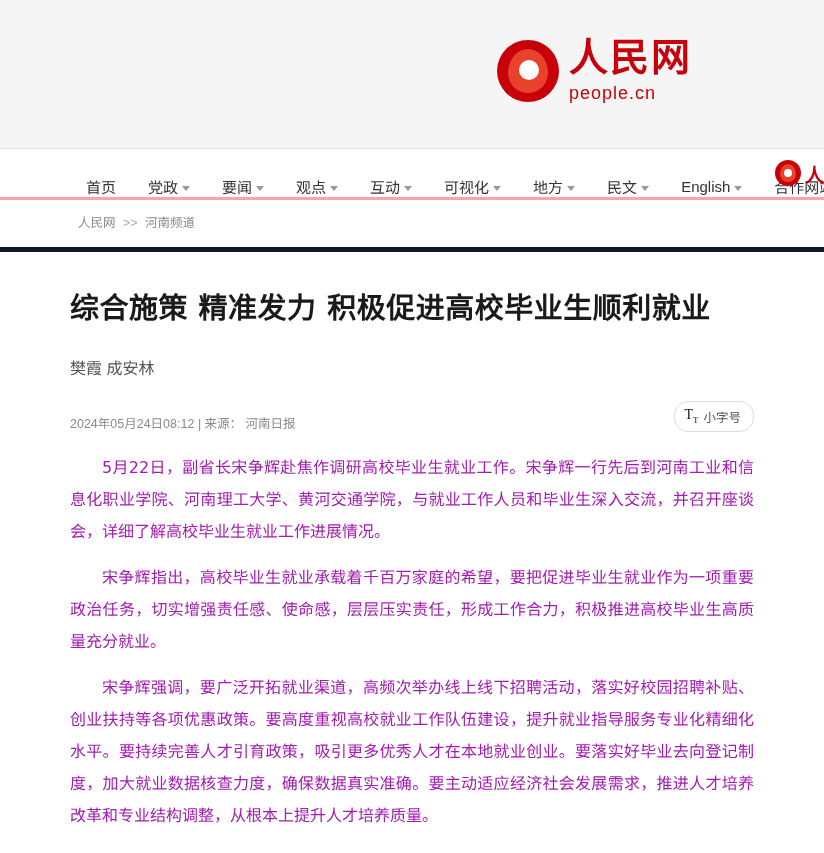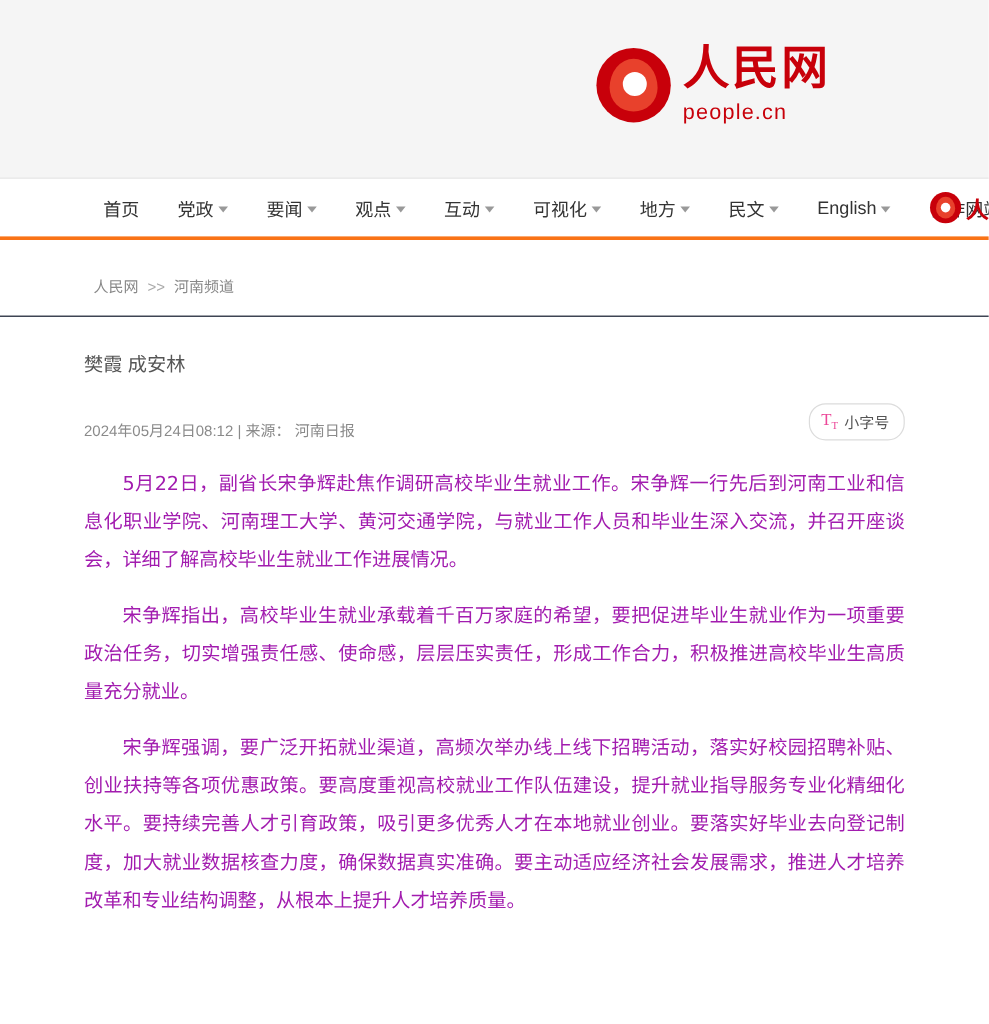--- a/index.html
+++ b/index.html
@@ -77,23 +77,23 @@
     color: #c8000a;
     letter-spacing: 1px;
     margin-top: 4px;
     font-family: "Liberation Sans", sans-serif;
   }
 
   
   .navbar {
     height: 48px;
     background: #ffffff;
-    border-bottom: 3px solid #f97316;
-    display: flex;
-    align-items: center;
+    border-bottom: 3px solid #fca5a5;
+    display: flex;
+    align-items: flex-end;
     position: relative;
   }
   .nav-items {
     display: flex;
     align-items: center;
     padding-left: 70px;
     gap: 0px;
   }
   .nav-item {
     font-size: 15px;
@@ -149,24 +149,24 @@
   }
   .app-label {
     font-size: 19px;
     color: #c8000a;
     font-weight: bold;
     font-family: "DejaVu Sans", sans-serif;
   }
 
   
   .breadcrumb {
-    padding: 28px 0 16px 78px;
+    padding: 12px 0 16px 78px;
     font-size: 12.5px;
     color: #888;
-    border-bottom: 1px solid #0f172a;
+    border-bottom: 5px solid #0f172a;
   }
   .breadcrumb a { color: #888; text-decoration: none; }
   .breadcrumb .sep { margin: 0 4px; color: #aaa; }
   .breadcrumb .cur { color: #888; }
 
   
   .article {
     padding: 0 70px;
   }
   .headline {
@@ -204,21 +204,21 @@
     padding: 5px 12px 5px 9px;
     display: flex;
     align-items: center;
     gap: 5px;
     cursor: pointer;
     white-space: nowrap;
   }
   .tt-icon {
     font-family: Liberation Serif, serif;
     font-size: 14px;
-    color: #ec4899;
+    color: #0f172a;
     line-height: 1;
   }
   .tt-icon sub { font-size: 9px; }
 
   .body-text p {
     font-size: 16px;
     line-height: 2.0;
     color: #a21caf;
     margin: 0 0 14px 0;
     text-indent: 2em;
@@ -289,20 +289,21 @@
   </div>
 </div>
 
 <div class="breadcrumb">
   <a href="#">人民网</a>
   <span class="sep">&gt;&gt;</span>
   <span class="cur">河南频道</span>
 </div>
 
 <div class="article">
+  <h1 class="headline">综合施策 精准发力 积极促进高校毕业生顺利就业</h1>
 
   <div class="byline">樊霞 成安林</div>
 
   <div class="meta-row">
     <div class="meta-left">
       <span>2024年05月24日08:12</span>
       <span>| 来源：</span>
       <a href="#" class="src-link">河南日报</a>
     </div>
     <div class="fontsize-btn">

